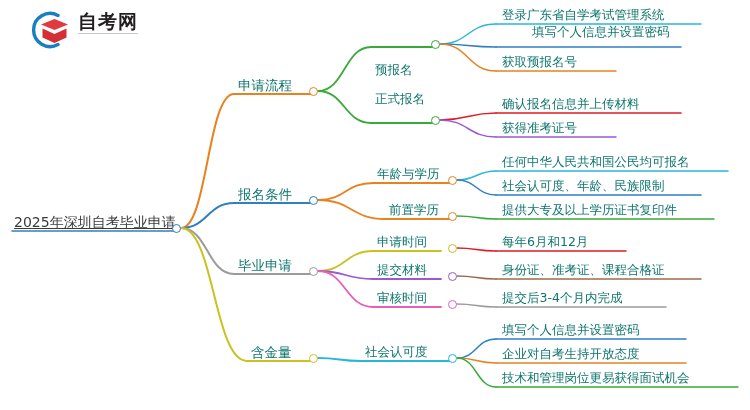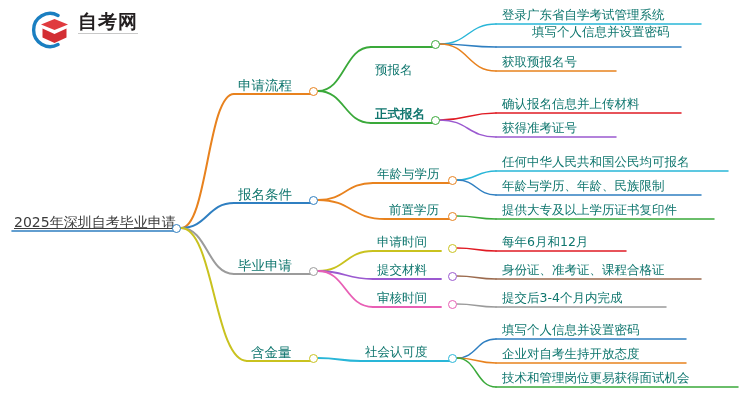--- a/index.html
+++ b/index.html
@@ -169,30 +169,30 @@
   <div id="nodes">
       <div class="node root" style="left: 14px; top: 214px; text-decoration: underline;">2025年深圳自考毕业申请</div>
       <div class="dot" style="left: 171.5px; top: 223.5px; border-color: rgb(47, 127, 193);"></div>
       <div class="node level1" style="left: 238px; top: 77px;">申请流程</div>
       <div class="dot" style="left: 308.5px; top: 86.5px; border-color: rgb(232, 130, 30);"></div>
       <div class="node level2" style="left: 375px; top: 30px; margin-top: 32px;">预报名</div>
       <div class="dot" style="left: 430.5px; top: 39.5px; border-color: rgb(58, 169, 58);"></div>
       <div class="node level3" style="left: 502px; top: 7px;">登录广东省自学考试管理系统</div>
       <div class="node level3" style="left: 502px; top: 24px; margin-left: 30px;">填写个人信息并设置密码</div>
       <div class="node level3" style="left: 502px; top: 54px;">获取预报名号</div>
-      <div class="node level2" style="left: 375px; top: 106px; font-weight: bold;">正式报名</div>
+      <div class="node level2" style="left: 375px; top: 91px;">正式报名</div>
       <div class="dot" style="left: 430.5px; top: 115.5px; border-color: rgb(58, 169, 58);"></div>
       <div class="node level3" style="left: 502px; top: 96px;">确认报名信息并上传材料</div>
       <div class="node level3" style="left: 502px; top: 120px;">获得准考证号</div>
       <div class="node level1" style="left: 238px; top: 186px;">报名条件</div>
       <div class="dot" style="left: 308.5px; top: 195.5px; border-color: rgb(47, 127, 193);"></div>
       <div class="node level2" style="left: 377px; top: 166px;">年龄与学历</div>
       <div class="dot" style="left: 447.5px; top: 175.5px; border-color: rgb(232, 130, 30);"></div>
       <div class="node level3" style="left: 502px; top: 154px;">任何中华人民共和国公民均可报名</div>
-      <div class="node level3" style="left: 502px; top: 178px;">年龄与学历、年龄、民族限制</div>
+      <div class="node level3" style="left: 502px; top: 178px;">社会认可度、年龄、民族限制</div>
       <div class="node level2" style="left: 389px; top: 202px;">前置学历</div>
       <div class="dot" style="left: 447.5px; top: 211.5px; border-color: rgb(232, 130, 30);"></div>
       <div class="node level3" style="left: 502px; top: 202px;">提供大专及以上学历证书复印件</div>
       <div class="node level1" style="left: 238px; top: 257px;">毕业申请</div>
       <div class="dot" style="left: 308.5px; top: 266.5px; border-color: rgb(155, 155, 155);"></div>
       <div class="node level2" style="left: 377px; top: 234px;">申请时间</div>
       <div class="dot" style="left: 447.5px; top: 243.5px; border-color: rgb(201, 194, 31);"></div>
       <div class="node level3" style="left: 502px; top: 234px;">每年6月和12月</div>
       <div class="node level2" style="left: 377px; top: 262px;">提交材料</div>
       <div class="dot" style="left: 447.5px; top: 271.5px; border-color: rgb(155, 89, 208);"></div>

